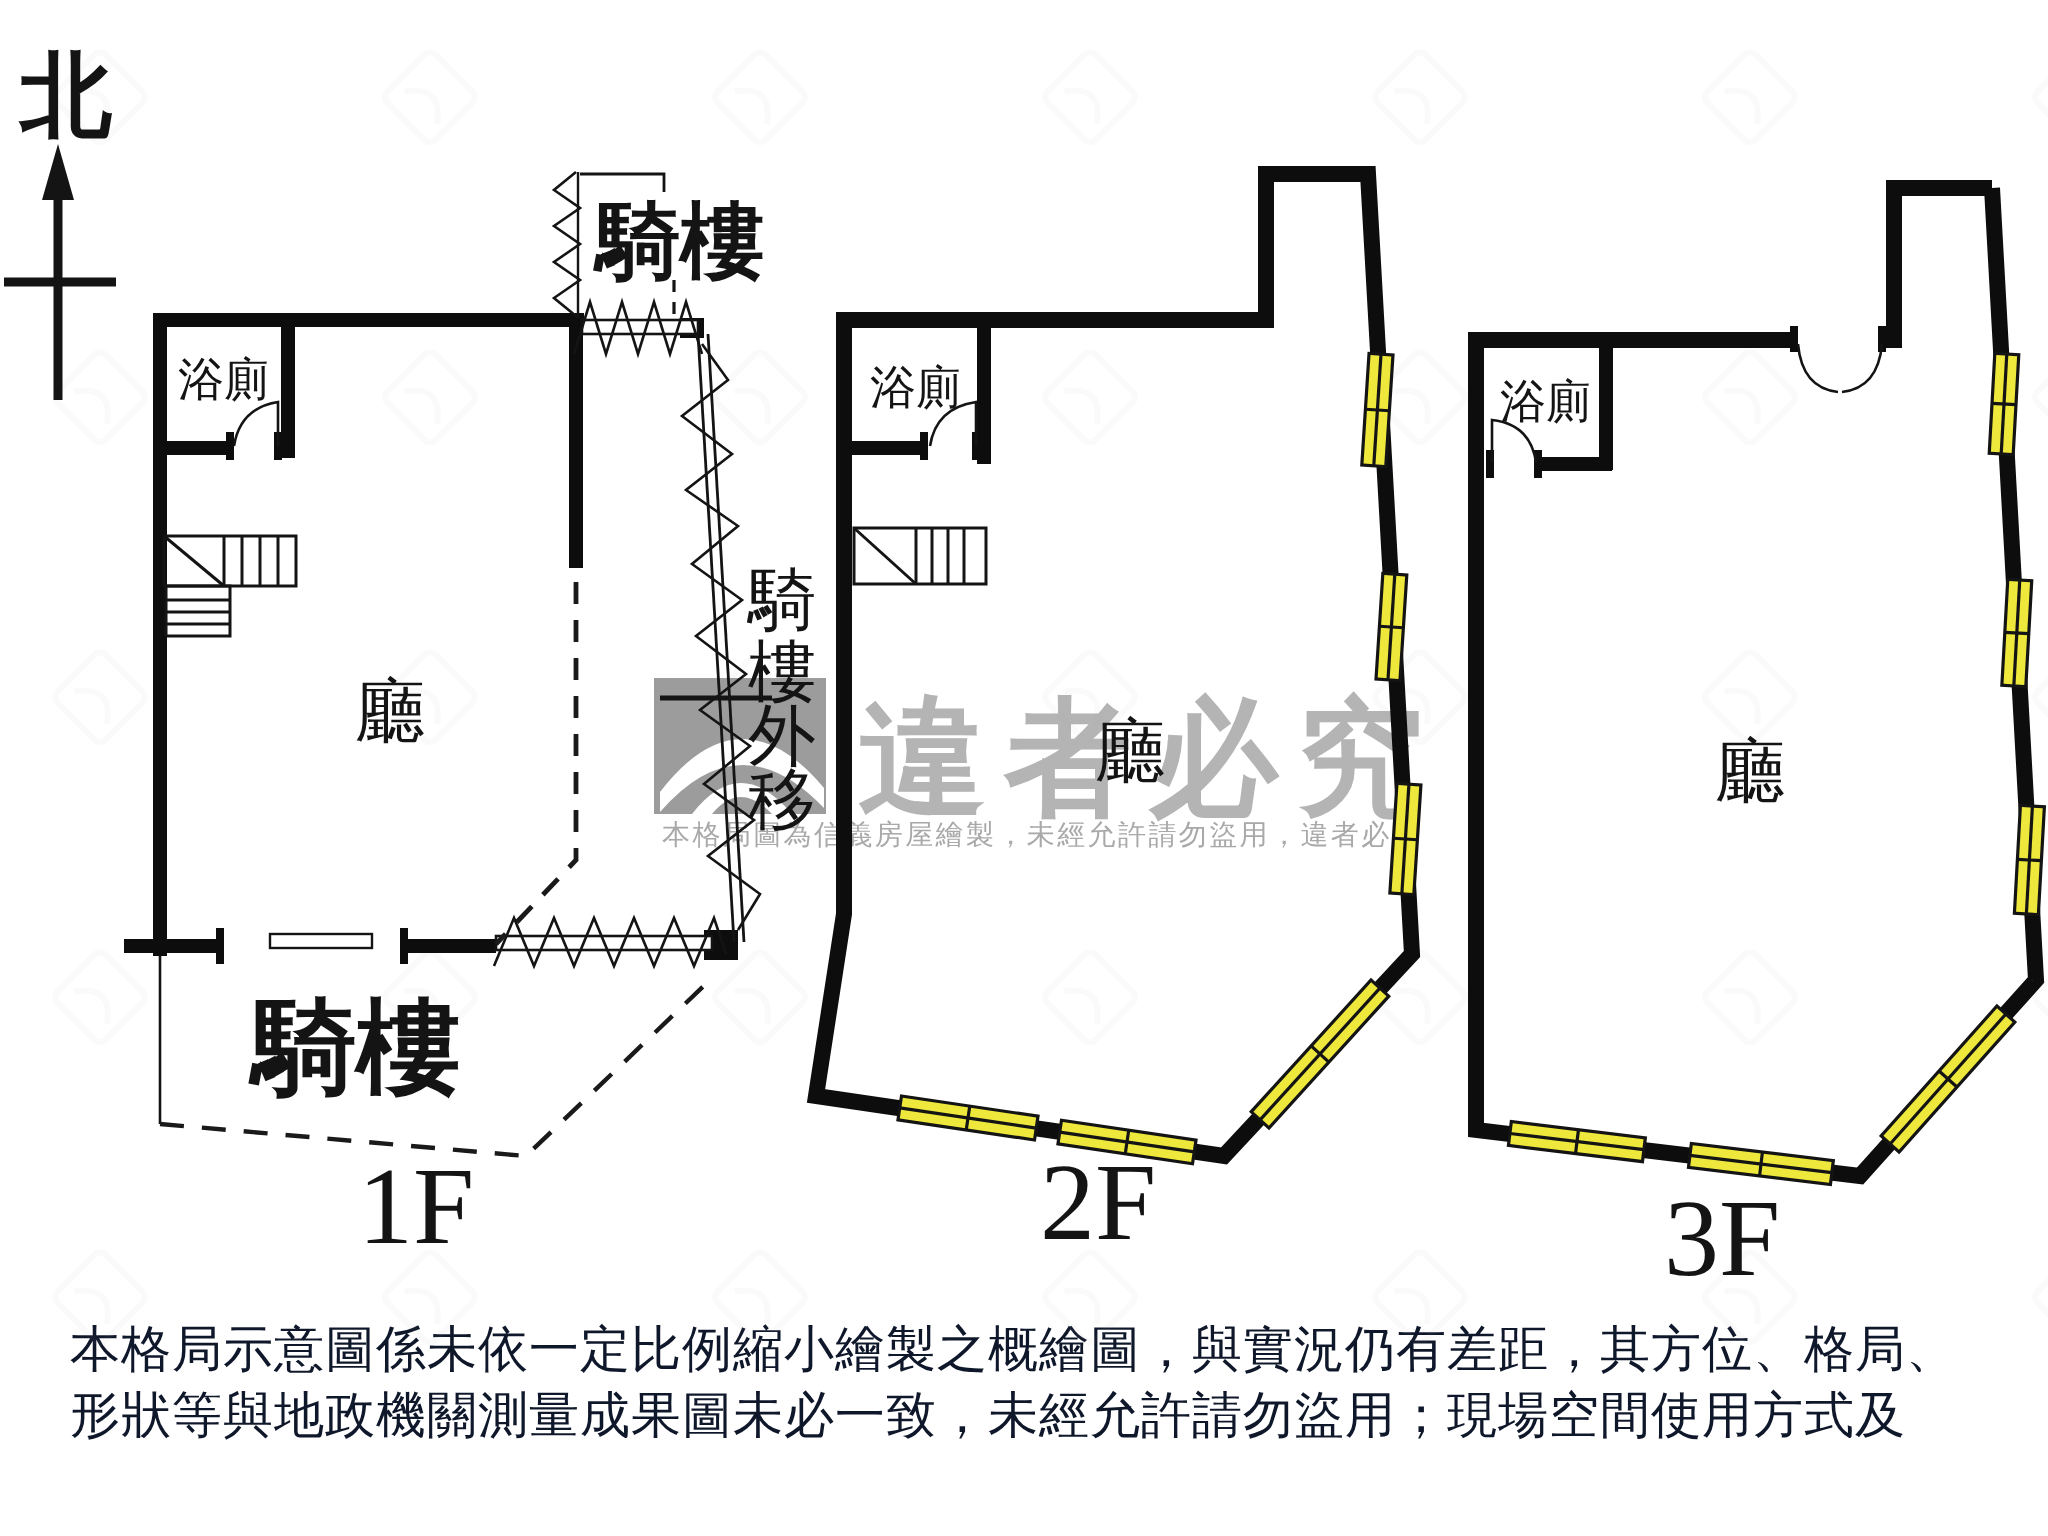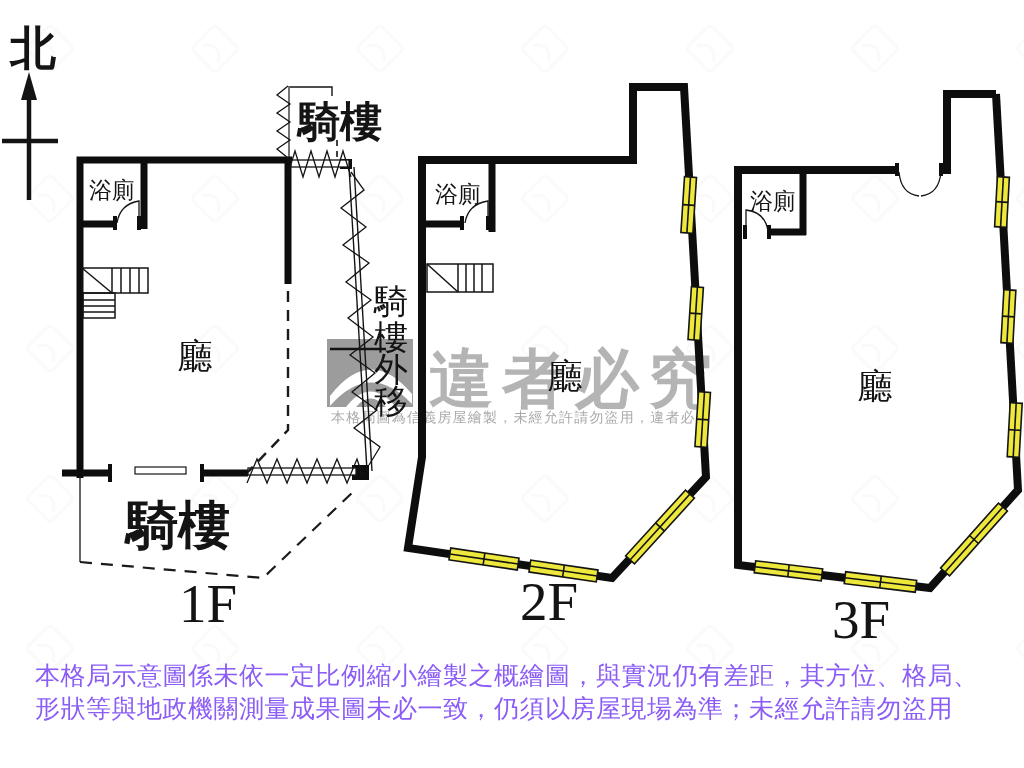--- a/index.html
+++ b/index.html
@@ -3,37 +3,37 @@
 <meta charset="utf-8">
 <style>
   html,body{margin:0;padding:0;}
   body{width:1024px;height:768px;position:relative;background:#ffffff;overflow:hidden;
        font-family:"Liberation Serif","DejaVu Serif",serif;}
   .wm-brand{position:absolute;left:429px;top:336px;font-size:64px;font-weight:700;
             color:#b4b4b4;letter-spacing:9px;font-family:"Liberation Serif","DejaVu Serif",serif;white-space:nowrap;}
   .wm-notice{position:absolute;left:331px;top:409px;font-size:14px;color:#a9a9a9;
              letter-spacing:1.2px;font-family:"Liberation Sans","DejaVu Sans",sans-serif;white-space:nowrap;}
   .disclaimer{position:absolute;left:35px;top:659px;width:985px;font-size:25px;
-              line-height:33px;color:#8b5cf6;letter-spacing:0.5px;}
+              line-height:33px;color:#0f172a;letter-spacing:0.5px;}
   .disclaimer div{white-space:nowrap;}
   svg.plan{position:absolute;left:0;top:0;}
   svg text{font-family:"Liberation Serif","DejaVu Serif",serif;fill:#141414;}
   .floorname{font-size:55px;}
   .hall{font-size:35px;}
   .bath{font-size:23px;}
 </style>
 </head>
 <body>
 
 <div class="wm-brand">違者必究</div>
 <div class="wm-notice">本格局圖為信義房屋繪製，未經允許請勿盜用，違者必究</div>
 
 <div class="disclaimer">
   <div>本格局示意圖係未依一定比例縮小繪製之概繪圖，與實況仍有差距，其方位、格局、</div>
-  <div>形狀等與地政機關測量成果圖未必一致，仍須以房屋現場為準；未經允許請勿盜用</div>
+  <div>形狀等與地政機關測量成果圖未必一致，未經允許請勿盜用；現場空間使用方式及</div>
 </div>
 
 <svg class="plan" width="1024" height="768" viewBox="0 0 1024 768">
 
   <defs>
     <pattern id="tile" width="165" height="150" patternUnits="userSpaceOnUse">
       <g transform="rotate(45 50 50)" stroke="#9a9a9a" stroke-width="3" fill="none">
         <rect x="32" y="32" width="34" height="34" rx="4"></rect>
         <path d="M38,56 Q49,40 61,56"></path>
       </g>

